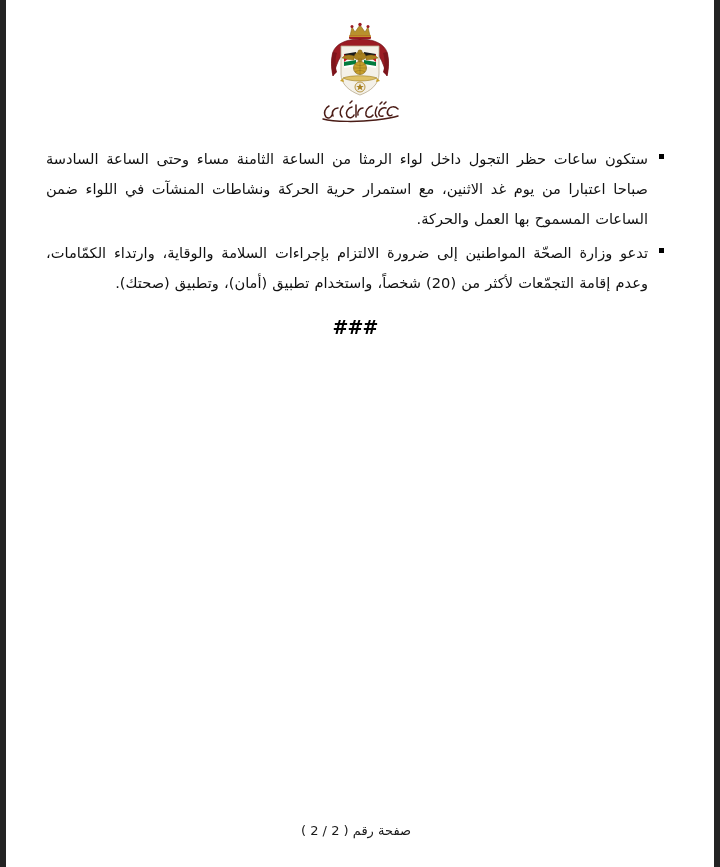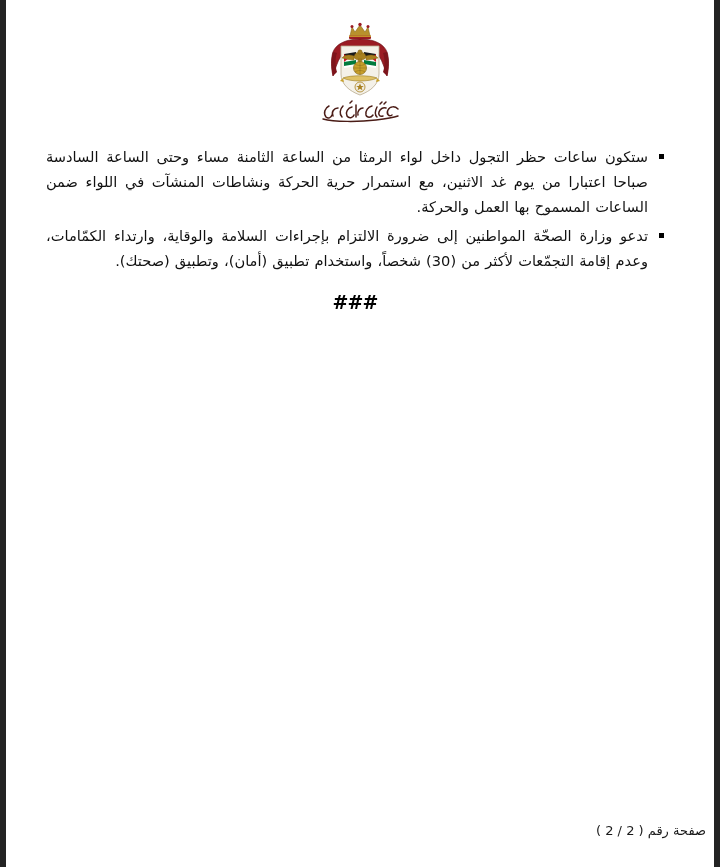--- a/index.html
+++ b/index.html
@@ -80,21 +80,21 @@
     margin: 0;
     padding: 0;
   }
   ul.bullets > li {
     position: relative;
     padding-right: 16px;
     margin-bottom: 4px;
     color: #111111;
     font-family: "DejaVu Sans", "Liberation Sans", sans-serif;
     font-size: 14.6px;
-    line-height: 25px;
+    line-height: 30px;
     text-align: justify;
     text-justify: inter-word;
     direction: rtl;
     word-spacing: 0.5px;
   }
   ul.bullets > li::before {
     content: "";
     position: absolute;
     right: 0px;
     top: 10px;
@@ -118,20 +118,21 @@
     color: #000000;
     margin-top: 18px;
   }
 
   
   .footer {
     position: absolute;
     left: 0;
     right: 8px;
     bottom: 29px;
+    text-align: center;
     direction: rtl;
     font-family: "DejaVu Sans", "Liberation Sans", sans-serif;
     font-size: 13px;
     color: #1a1a1a;
   }
 </style>
 </head>
 <body>
 
 <div class="page">
@@ -218,21 +219,21 @@
         <span class="ministry-word-text">رئاسة الوزراء</span>
       </div>
     </div>
 
     <div class="content">
       <ul class="bullets">
         <li class="spaced item-1">
           <span>ستكون ساعات حظر التجول داخل لواء الرمثا من الساعة الثامنة مساء وحتى الساعة السادسة صباحا اعتبارا من يوم غد الاثنين، مع استمرار حرية الحركة ونشاطات المنشآت في اللواء ضمن الساعات المسموح بها العمل والحركة.</span>
         </li>
         <li class="item-4">
-          <span>تدعو وزارة الصحّة المواطنين إلى ضرورة الالتزام بإجراءات السلامة والوقاية، وارتداء الكمّامات، وعدم إقامة التجمّعات لأكثر من (30) شخصاً، واستخدام تطبيق (أمان)، وتطبيق (صحتك).</span>
+          <span>تدعو وزارة الصحّة المواطنين إلى ضرورة الالتزام بإجراءات السلامة والوقاية، وارتداء الكمّامات، وعدم إقامة التجمّعات لأكثر من (20) شخصاً، واستخدام تطبيق (أمان)، وتطبيق (صحتك).</span>
         </li>
       </ul>
 
       <div class="hash-sep">###</div>
     </div>
 
     <div class="footer">صفحة رقم ( 2 / 2 )</div>
 
   </div>
 </div>

